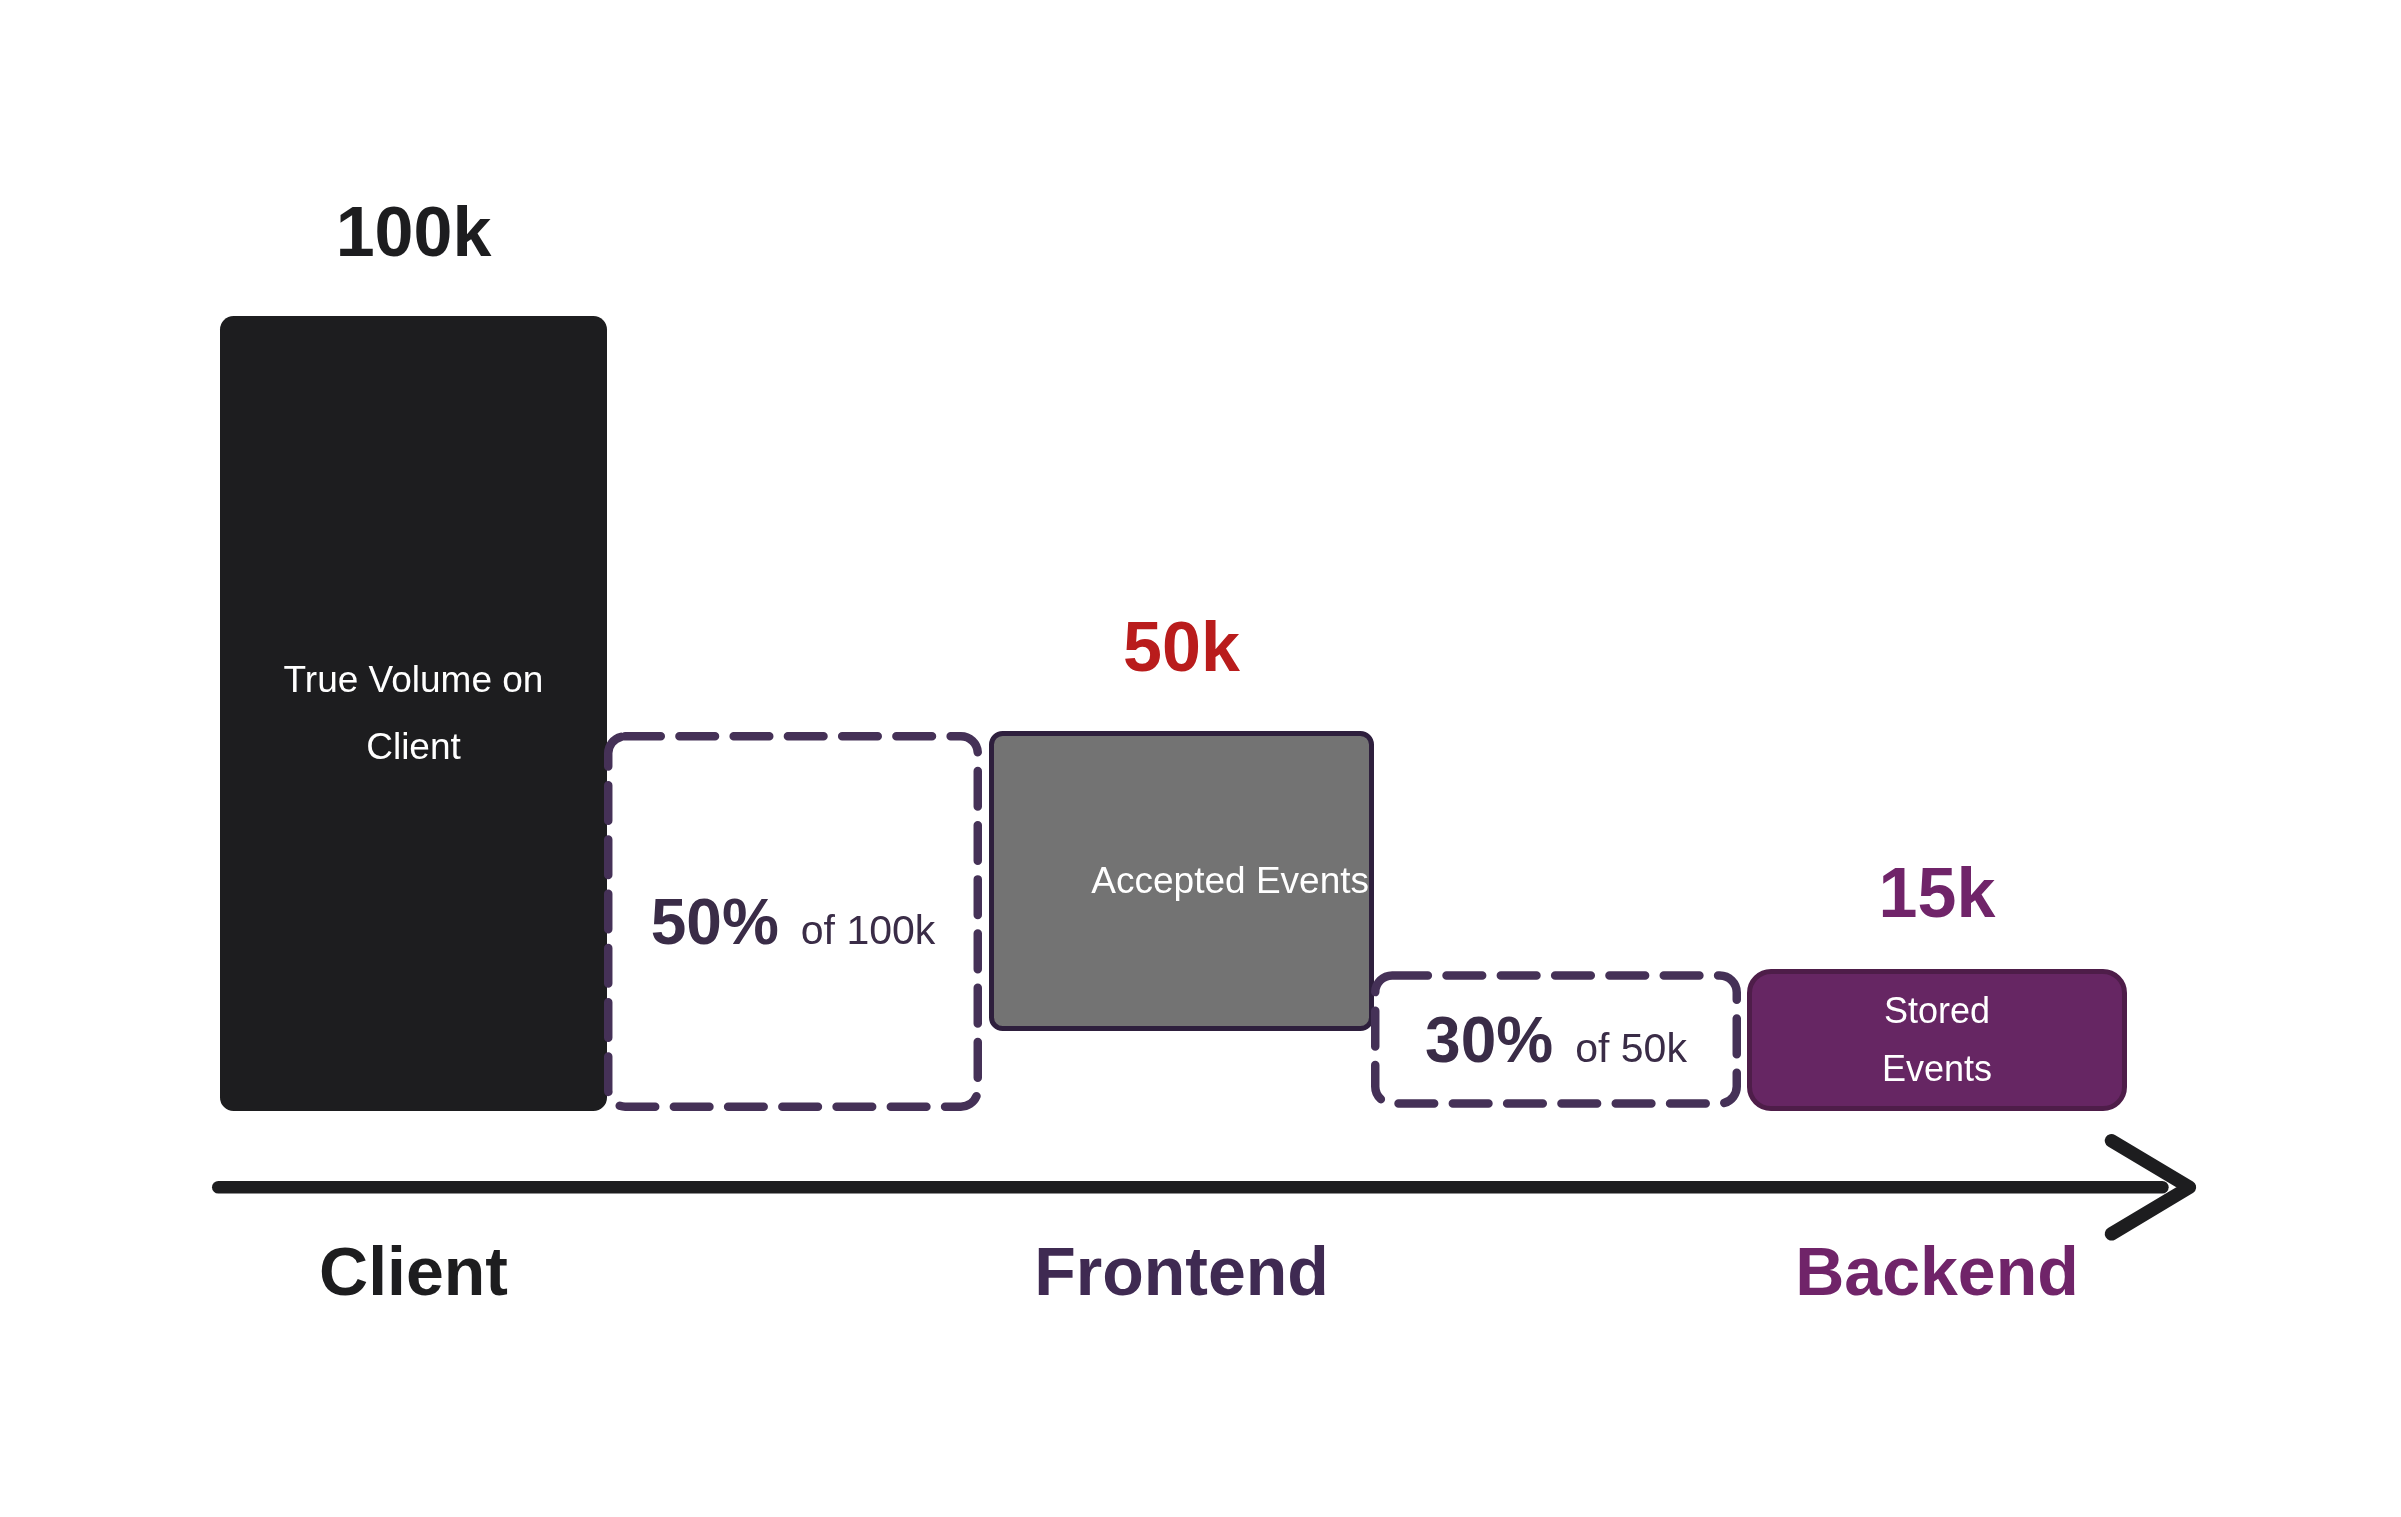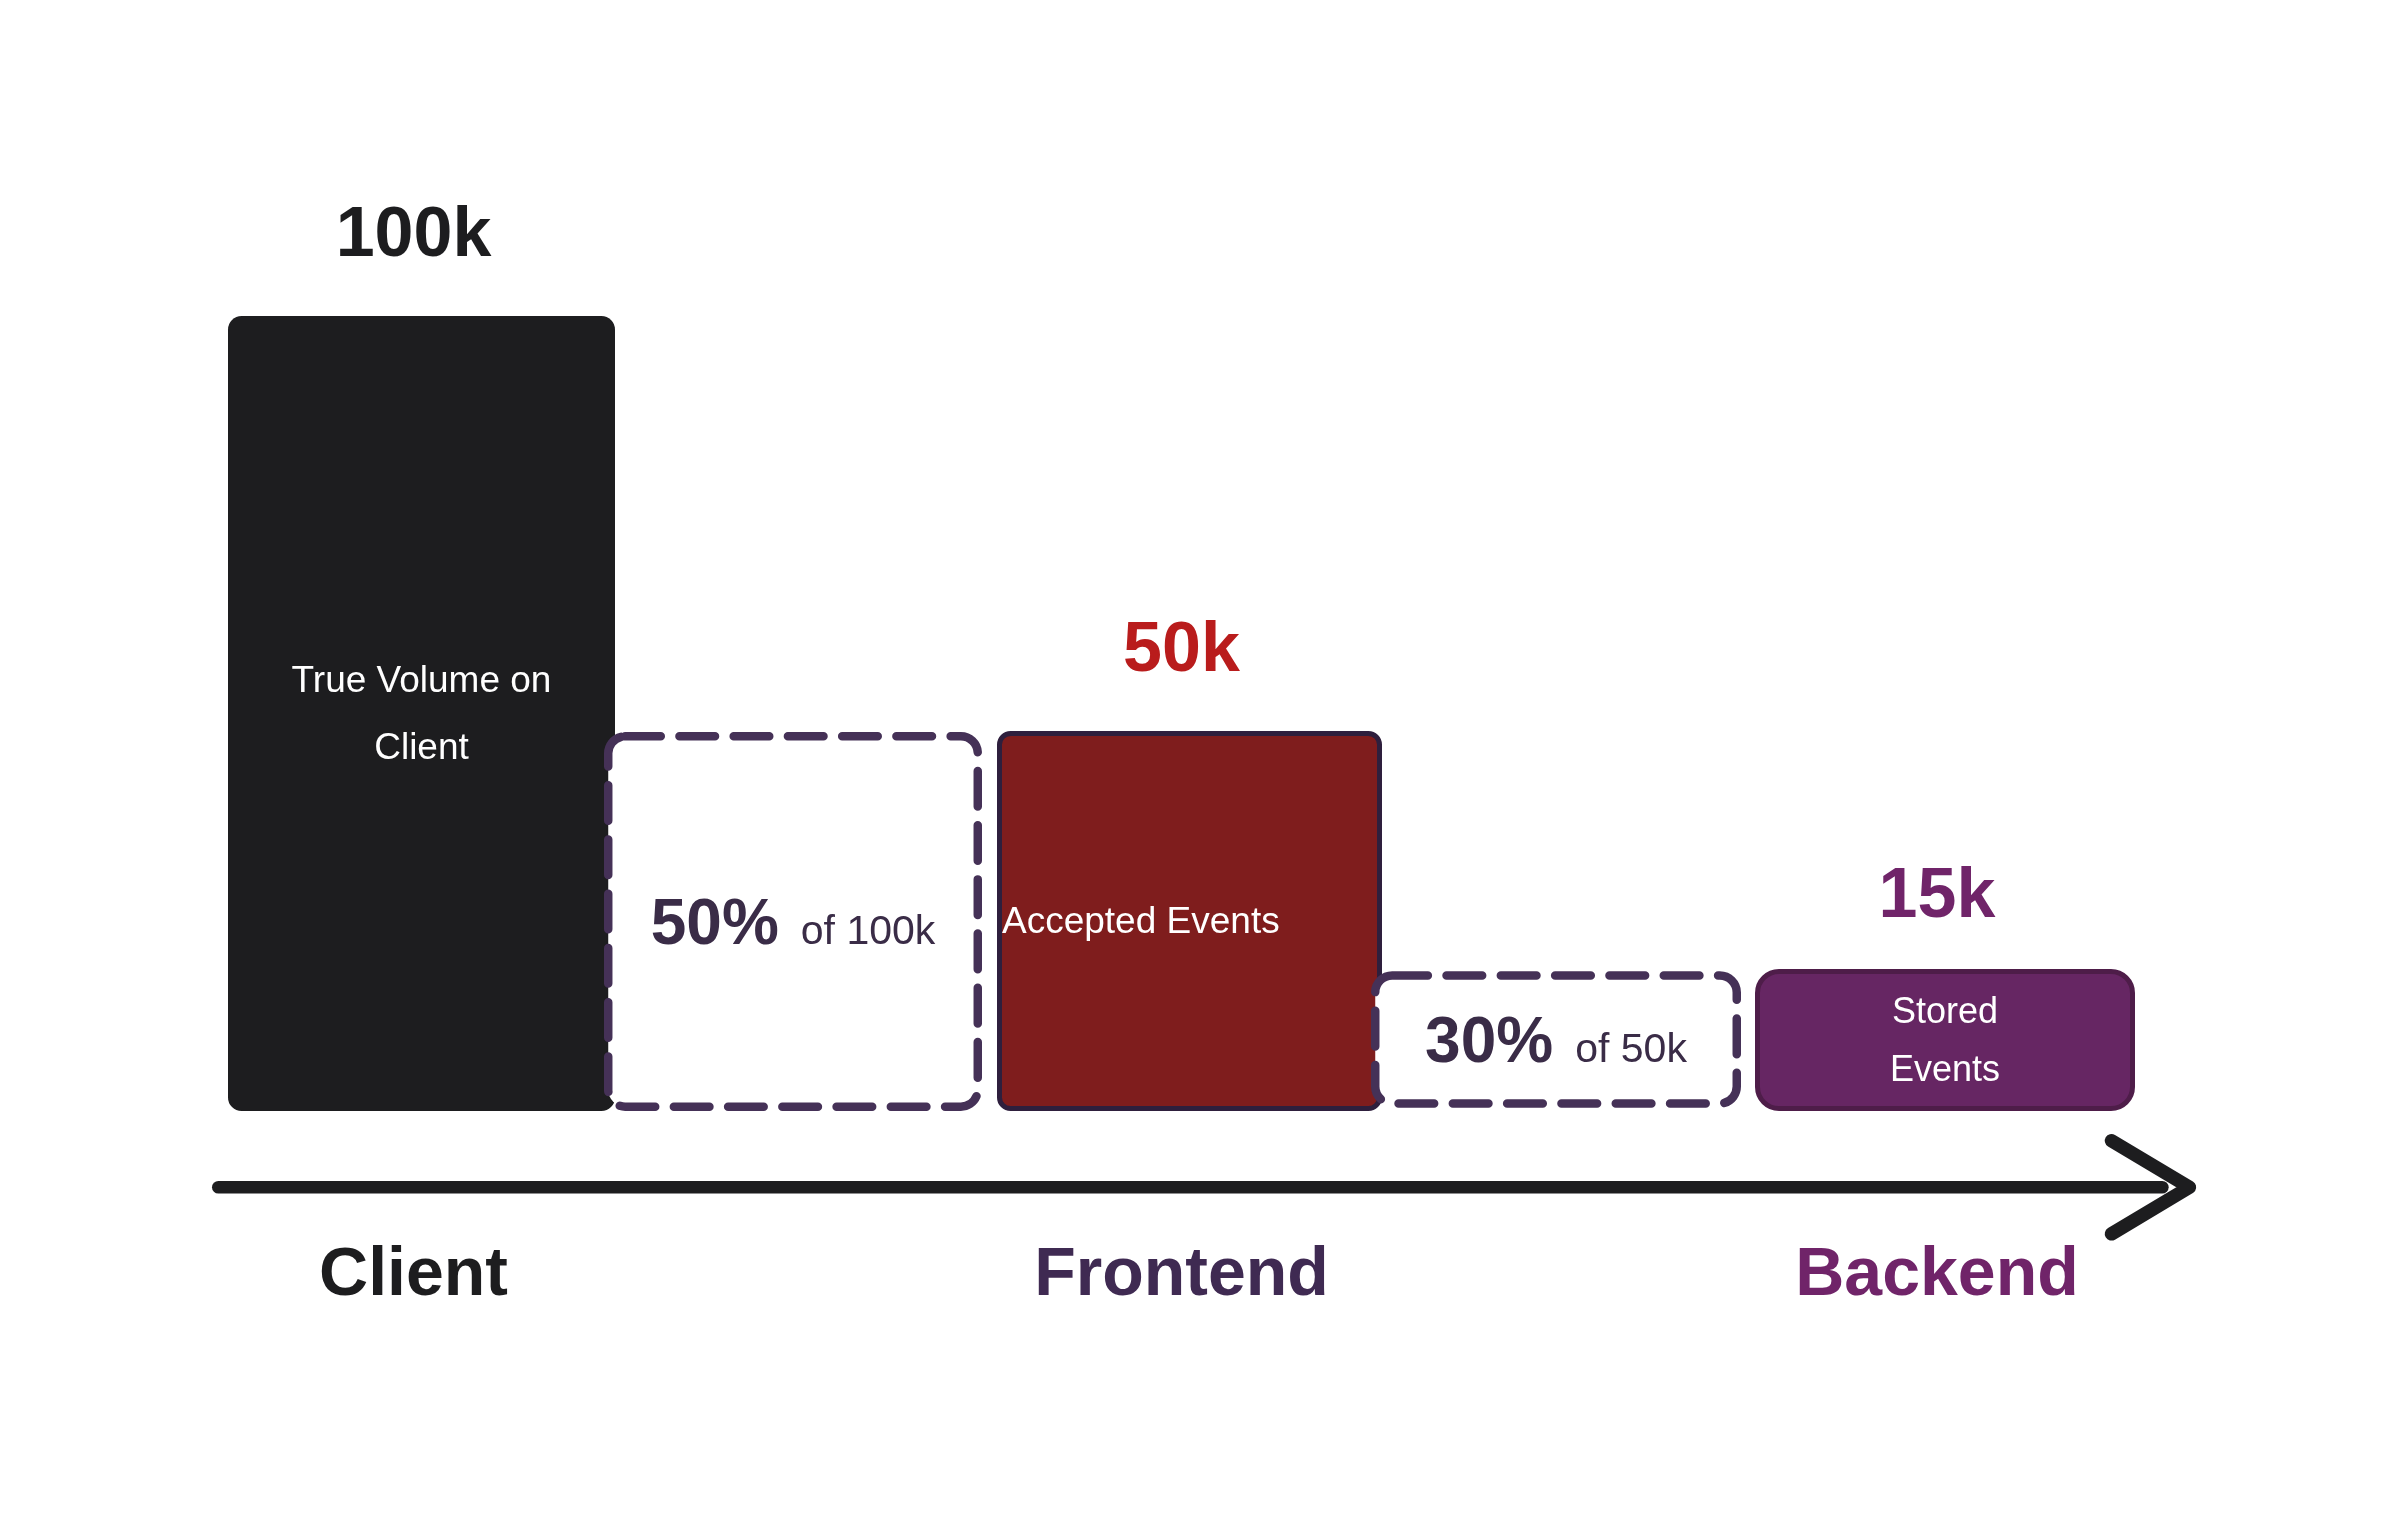--- a/index.html
+++ b/index.html
@@ -18,31 +18,31 @@
     font-weight: 600;
     text-align: center;
     line-height: 1;
   }
   .v-client   { left: 220px;  top: 197px;  width: 387px; color: #1d1d1f; }
   .v-frontend { left: 989px; top: 612px;  width: 385px; color: #b91c1c; }
   .v-backend  { left: 1747px; top: 858px; width: 380px; color: #702469; }
 
   
   .bar {
-    display: flex; align-items: center; justify-content: flex-start;
-    text-align: center; color: #ffffff; margin-left: 8px;
+    display: flex; align-items: center; justify-content: flex-end;
+    text-align: center; color: #ffffff;
   }
   .bar-client {
     left: 220px; top: 316px; width: 387px; height: 795px;
     background: #1d1d1f; border-radius: 13.6px;
     font-size: 37px; line-height: 1.8; padding: 0 24px;
   }
   .bar-frontend {
-    left: 989px; top: 731px; width: 385px; height: 380px;
-    background: #7f1d1d; border: 5.1px solid #2e1f3d; border-radius: 13.6px;
+    left: 989px; top: 731px; width: 385px; height: 300px;
+    background: #737373; border: 5.1px solid #2e1f3d; border-radius: 13.6px;
     font-size: 37px;
   }
   .bar-backend {
     left: 1747px; top: 969px; width: 380px; height: 142px;
     background: #662663; border: 5.1px solid #4e1d49; border-radius: 24px;
     font-size: 36px; line-height: 1.6;
   }
   .bar-backend .wrap-narrow { display: block; max-width: 204px; margin: 0 auto; }
 
   

